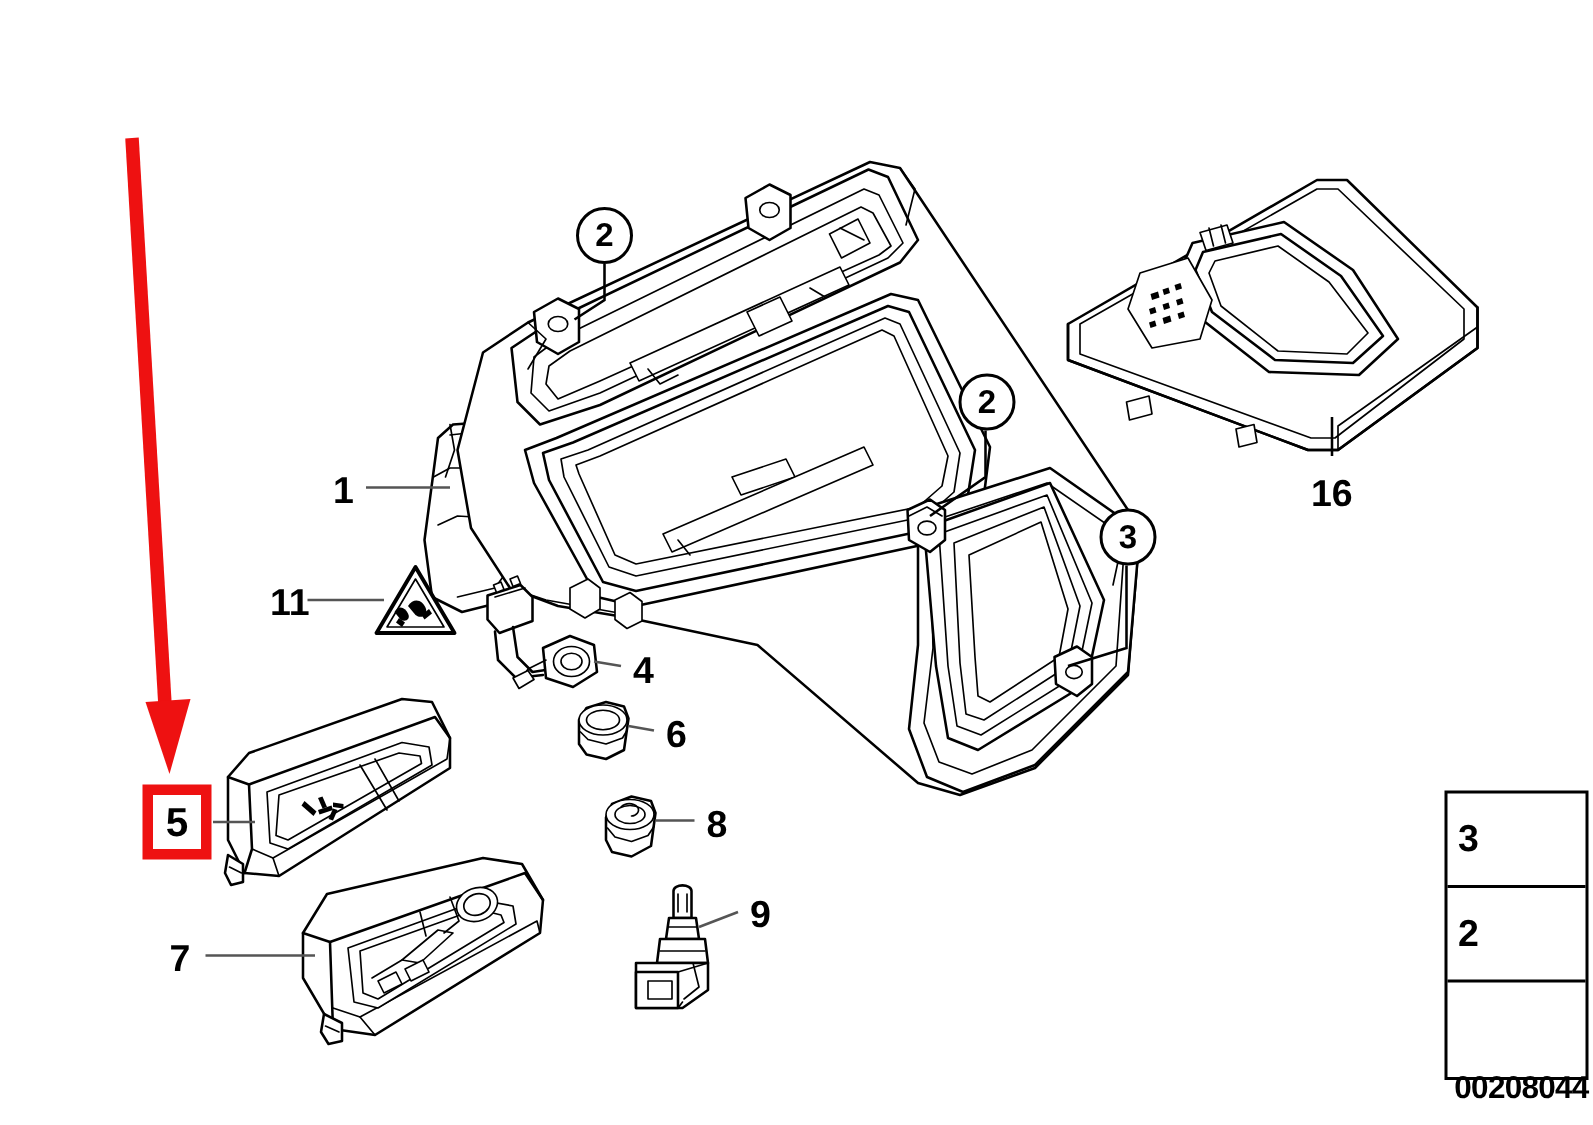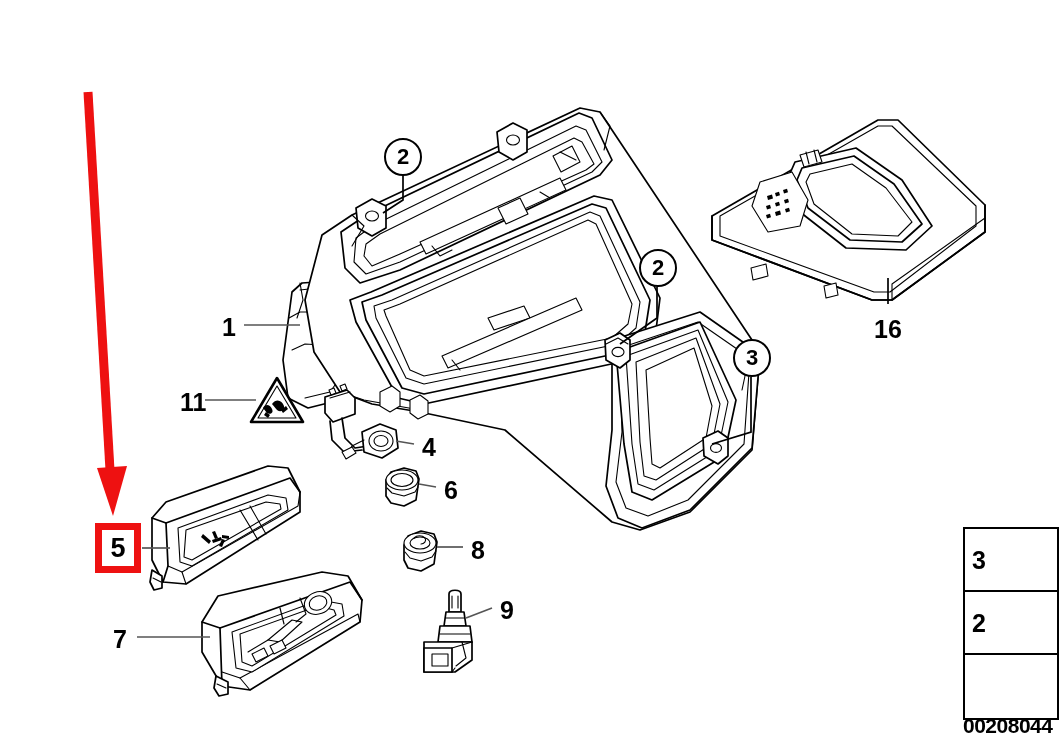--- a/index.html
+++ b/index.html
@@ -97,21 +97,21 @@
     right: 4px;
     top: 0;
     bottom: 0;
     width: 58px;
   }
   #legend-id {
     position: absolute;
     left: 963px;
     top: 714px;
     width: 96px;
-    text-align: left;
+    text-align: right;
     font-family: "Liberation Sans", sans-serif;
     font-weight: bold;
     font-size: 21px;
     letter-spacing: -0.5px;
     color: #000;
   }
 </style>
 </head>
 <body>
 

